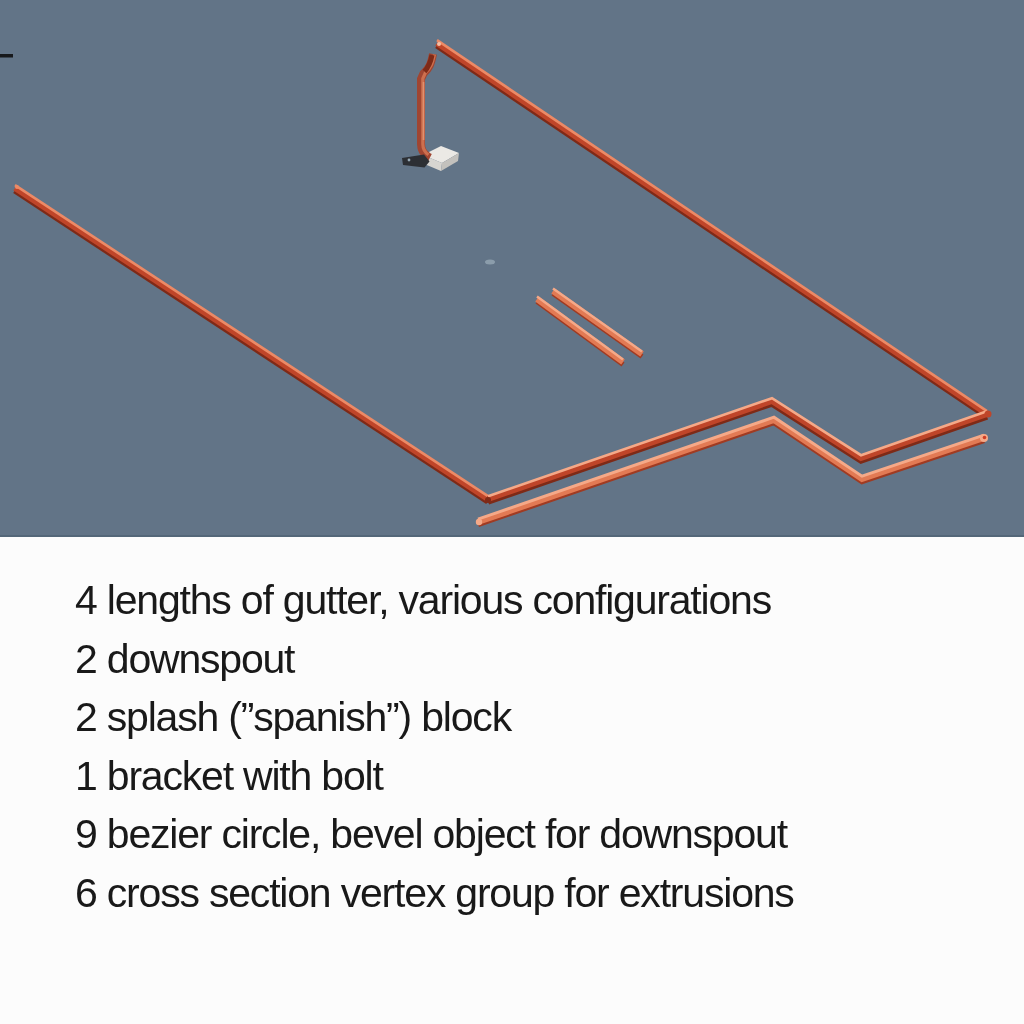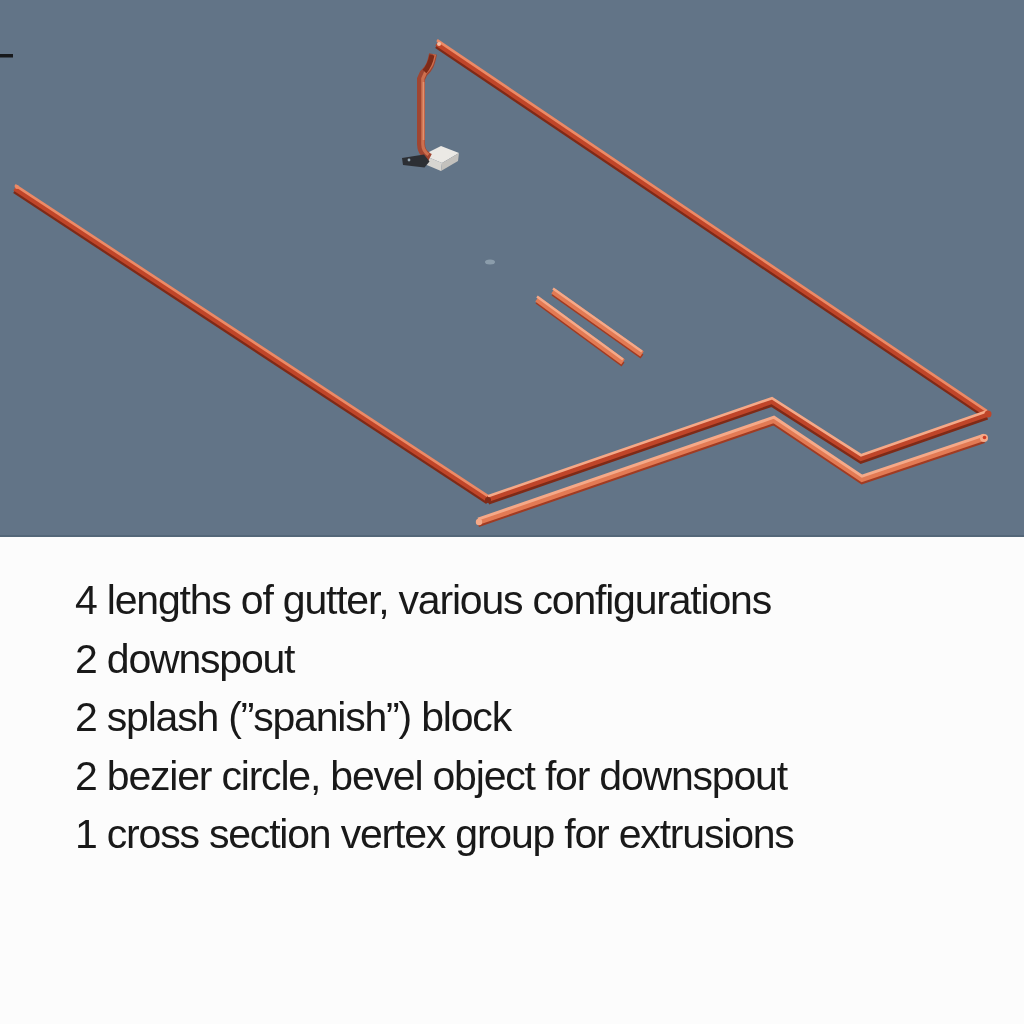--- a/index.html
+++ b/index.html
@@ -118,17 +118,18 @@
         <circle cx="409" cy="160" r="1.4" fill="#96a8b4"></circle>
       </g>
 
     </svg>
   </div>
 
   <div class="caption-panel">
     <div class="caption-line">4 lengths of gutter, various configurations</div>
     <div class="caption-line">2 downspout</div>
     <div class="caption-line">2 splash (”spanish”) block</div>
-    <div class="caption-line">2 bezier circle, bevel object for downspout</div>
-    <div class="caption-line">1 cross section vertex group for extrusions</div>
+    <div class="caption-line">1 bracket with bolt</div>
+    <div class="caption-line">9 bezier circle, bevel object for downspout</div>
+    <div class="caption-line">6 cross section vertex group for extrusions</div>
   </div>
 
 </div>
 
 </body></html>

